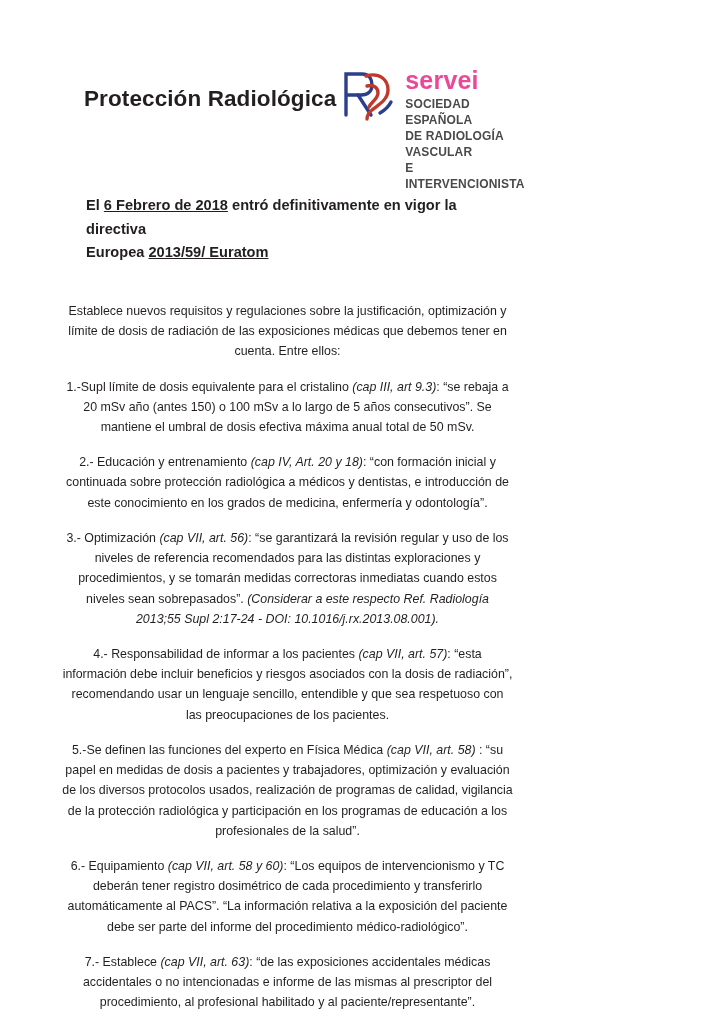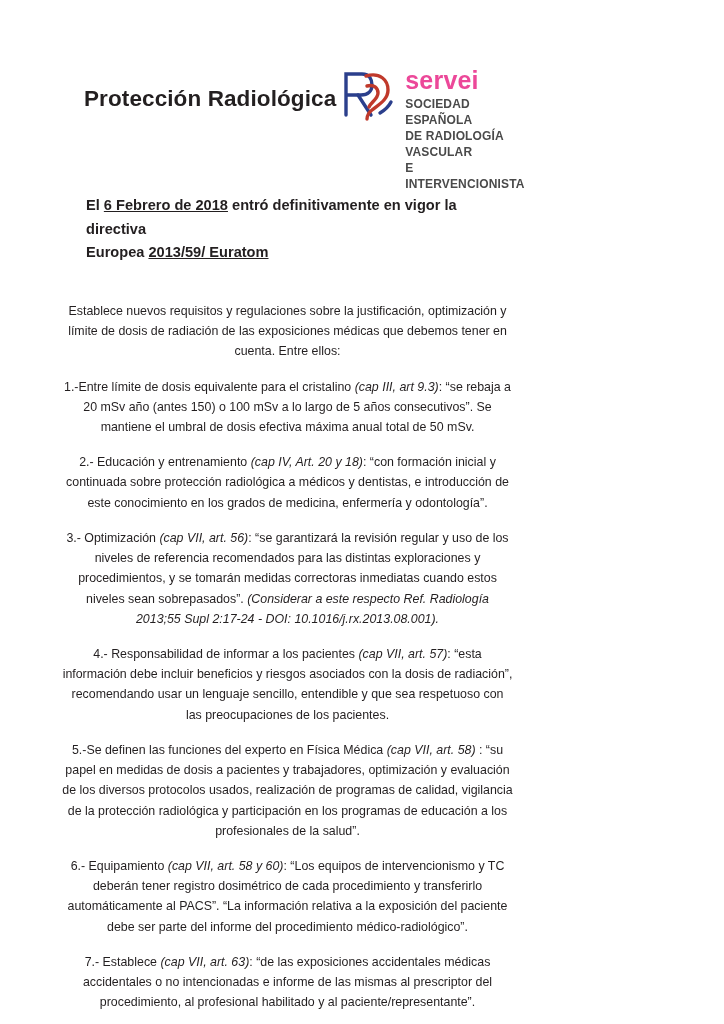--- a/index.html
+++ b/index.html
@@ -128,21 +128,21 @@
   <div class="headline">
     <span>El </span><span class="u">6 Febrero de 2018</span><span> entró definitivamente en vigor la directiva</span><br>
     <span>Europea </span><span class="u">2013/59/ Euratom</span>
   </div>
 
   <div class="body-copy">
 
     <p class="para">Establece nuevos requisitos y regulaciones sobre la justificación, optimización y límite de dosis de radiación de las exposiciones médicas que debemos tener en cuenta. Entre ellos:</p>
 
     <p class="para">
-      <span>1.-</span><span>Entre </span><span class="b">límite de dosis equivalente para el cristalino</span><span> </span><span class="i">(cap III, art 9.3)</span><span>: “se rebaja a 20 mSv año (antes 150) o 100 mSv a lo largo de 5 años consecutivos”. Se mantiene el umbral de dosis  efectiva máxima  anual total de 50 mSv.</span>
+      <span>1.-</span><span>Supl </span><span class="b">límite de dosis equivalente para el cristalino</span><span> </span><span class="i">(cap III, art 9.3)</span><span>: “se rebaja a 20 mSv año (antes 150) o 100 mSv a lo largo de 5 años consecutivos”. Se mantiene el umbral de dosis  efectiva máxima  anual total de 50 mSv.</span>
     </p>
 
     <p class="para">
       <span class="b">2.- </span><span class="b">Educación y entrenamiento</span><span>  </span><span class="i">(cap IV, Art. 20 y 18)</span><span>: “con formación inicial y continuada sobre protección radiológica a médicos y dentistas, e introducción de este conocimiento en los grados de medicina, enfermería y odontología”.</span>
     </p>
 
     <p class="para">
       <span class="b">3.- </span><span class="b">Optimización</span><span> </span><span class="i">(cap VII, art. 56)</span><span>: “se garantizará la revisión regular y uso de los niveles de referencia recomendados para las distintas exploraciones y procedimientos, y se tomarán medidas correctoras inmediatas cuando estos niveles sean sobrepasados”. </span><span class="i">(Considerar a este respecto  Ref. Radiología 2013;55 Supl 2:17-24 - DOI: 10.1016/j.rx.2013.08.001).</span>
     </p>
 

